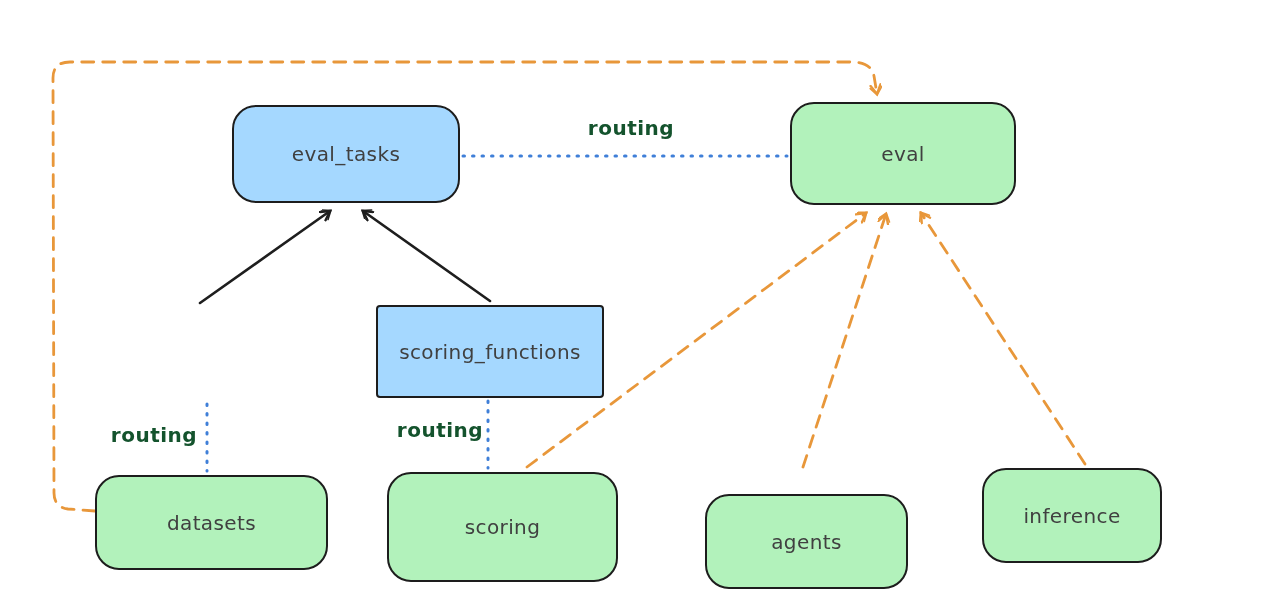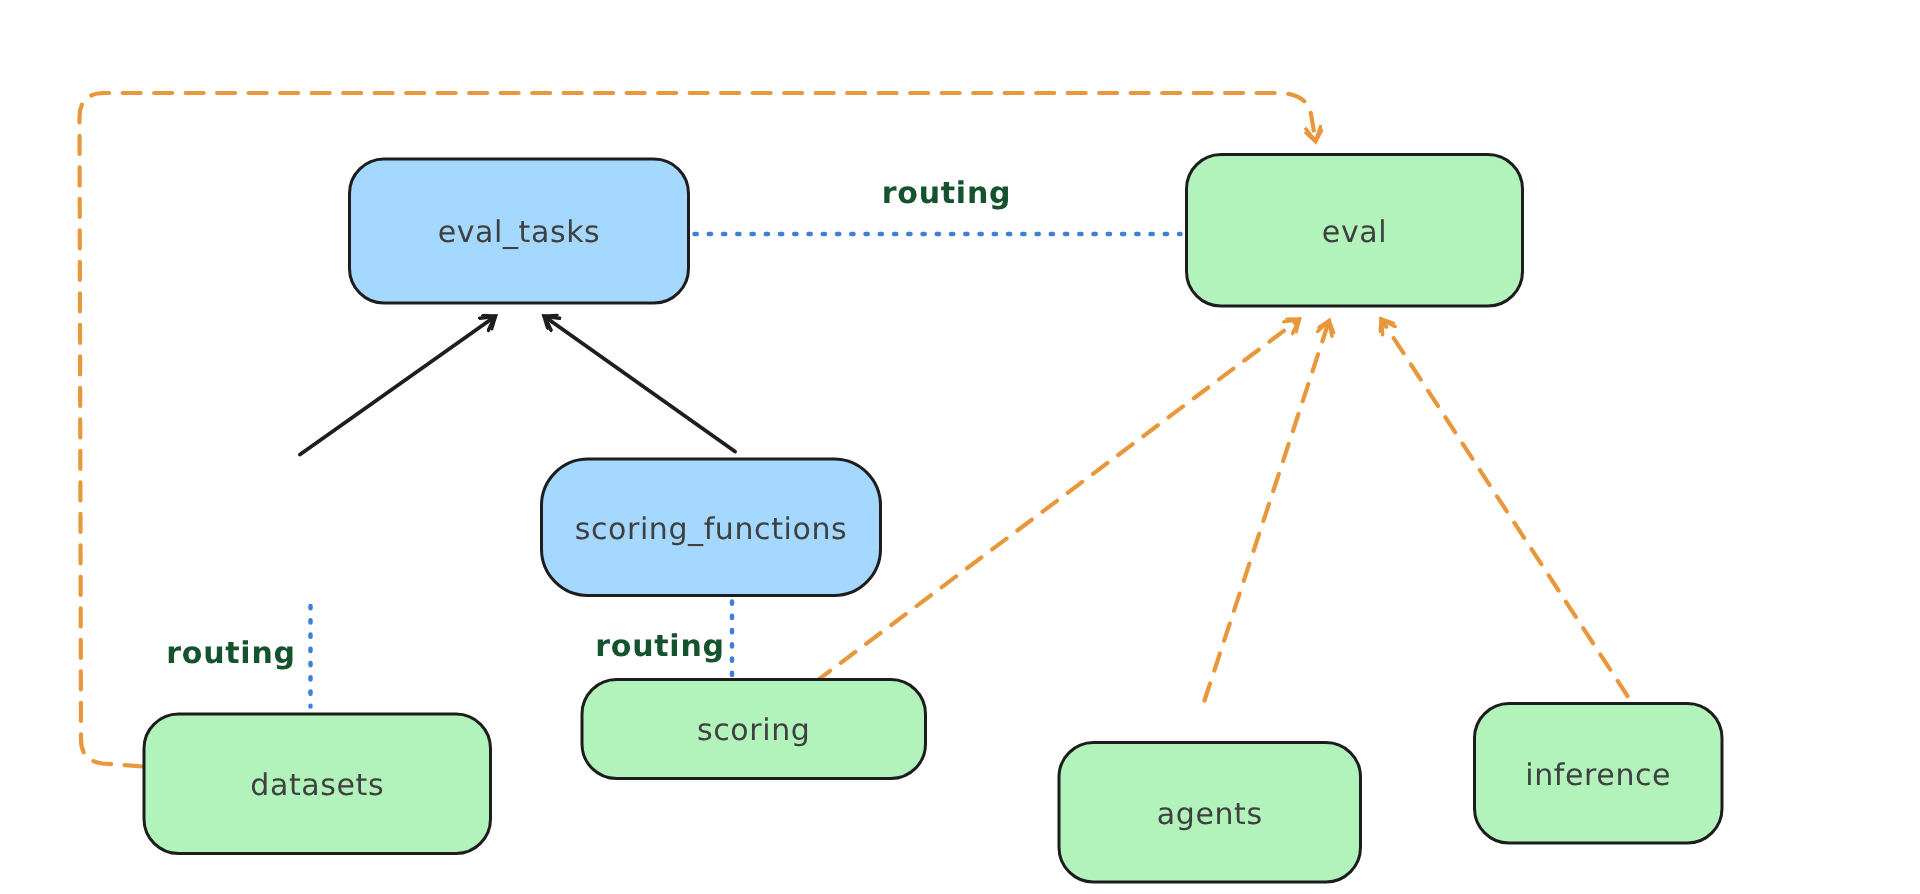--- a/index.html
+++ b/index.html
@@ -20,25 +20,25 @@
   .node.blue{background:#a5d8ff;}
   .node.green{background:#b2f2bb;}
   .edge-label{
     position:absolute;color:#14532d;font-size:20px;letter-spacing:0.5px;
     text-align:center;font-weight:600;
   }
   
   .n-eval_tasks{left:232px;top:105px;width:228px;height:98px;}
   .n-eval{left:790px;top:102px;width:226px;height:103px;}
   .n-datasets{left:95px;top:305px;width:224px;height:95px;}
-  .n-scoring_functions{left:360px;top:305px;width:228px;height:93px;border-radius:32px;}
+  .n-scoring_functions{left:376px;top:305px;width:228px;height:93px;border-radius:4px;}
   .n-datasetio{left:95px;top:475px;width:233px;height:95px;}
-  .n-scoring{left:387px;top:452px;width:231px;height:68px;}
+  .n-scoring{left:387px;top:472px;width:231px;height:110px;}
   .n-agents{left:705px;top:494px;width:203px;height:95px;}
-  .n-inference{left:982px;top:468px;width:167px;height:95px;}
+  .n-inference{left:982px;top:468px;width:180px;height:95px;}
   .l-routing-top{left:575px;top:116px;width:112px;}
   .l-routing-datasets{left:108px;top:423px;width:92px;}
   .l-routing-scoring{left:396px;top:418px;width:88px;}
 </style>
 </head>
 <body>
 
 <div class="canvas">
 
   <svg class="edges" viewBox="0 0 1280 596" aria-hidden="true">

